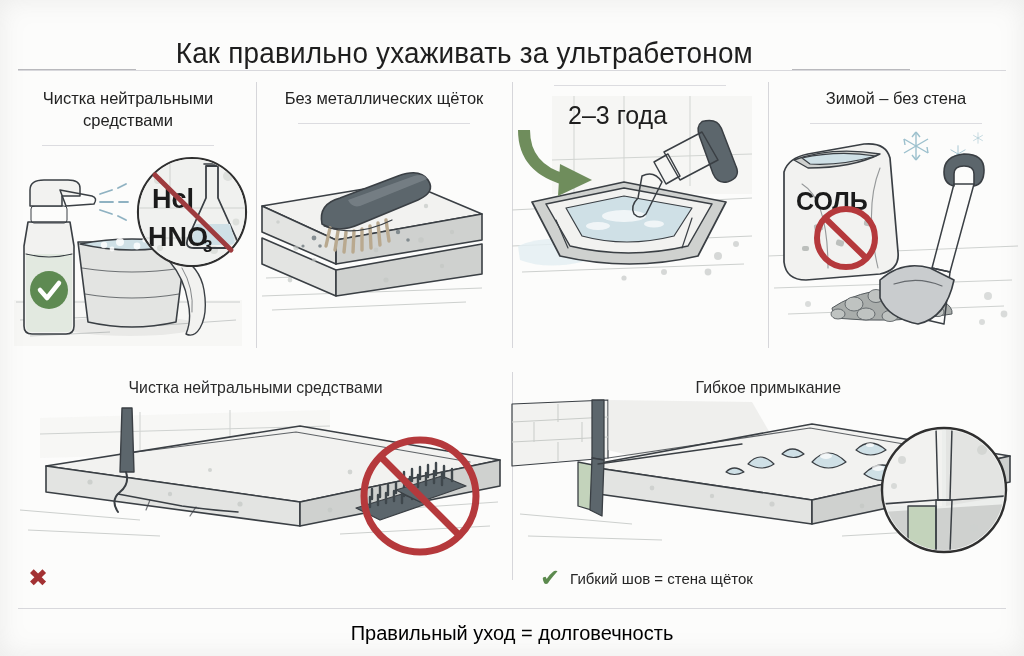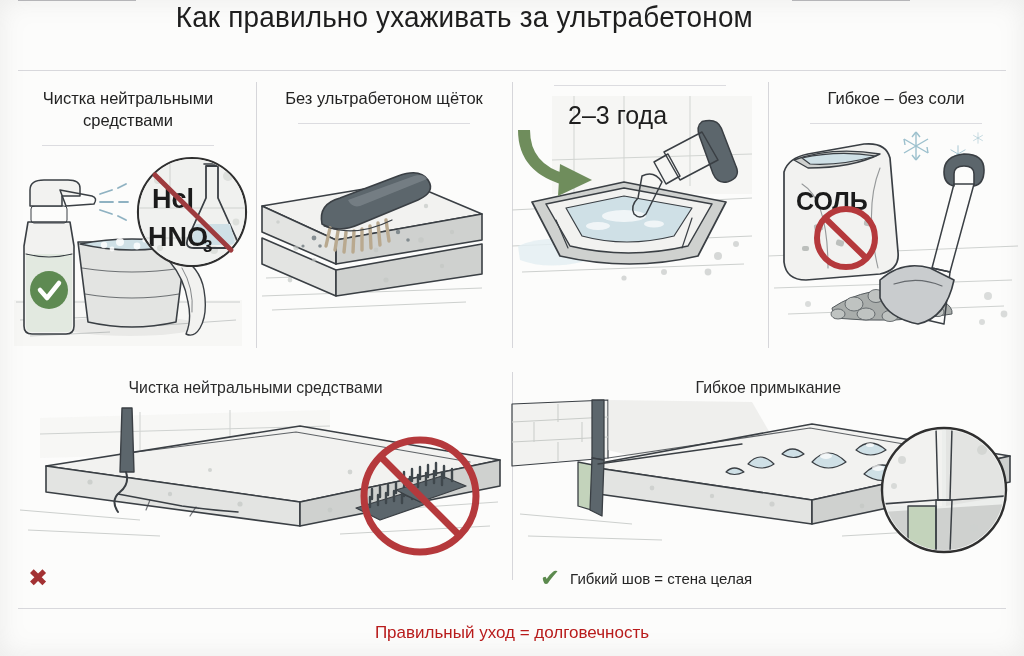--- a/index.html
+++ b/index.html
@@ -13,21 +13,21 @@
   .vignette{
     position:absolute;inset:0;pointer-events:none;
     box-shadow:inset 0 0 26px rgba(120,120,120,.13);
     z-index:60;
   }
   .page{position:absolute;inset:0;}
 
   
   .header{
     position:absolute;left:0;top:0;width:928px;height:70px;
-    display:flex;align-items:flex-start;justify-content:center;
+    display:flex;align-items:flex-end;justify-content:center;
   }
   .hline{height:1px;background:#b9b9bd;flex:0 0 auto;}
   .hline.left{width:118px;margin-right:18px;}
   .hline.right{width:118px;margin-left:18px;}
   .title{
     font-family:"Liberation Sans Narrow","Liberation Sans",sans-serif;
     font-size:30px;font-weight:400;letter-spacing:.2px;
     color:#1e1e1e;white-space:nowrap;
     transform:scaleX(.93);transform-origin:center;
   }
@@ -73,21 +73,21 @@
   }
   .mark{font-size:24px;line-height:1;font-weight:bold;}
   .mark.bad{color:#a33133;}
   .mark.good{color:#5c8a4e;}
 
   
   .rule-bottom{position:absolute;left:18px;top:608px;width:988px;height:1px;background:#d8d8dc;}
   .footer{
     position:absolute;left:0;top:610px;width:1024px;height:46px;
     display:flex;align-items:center;justify-content:center;
-    font-size:17px;color:#b91c1c;
+    font-size:20px;color:#000000;
   }
 
   
   svg{display:block;overflow:visible;}
   .ink{stroke:#3a3f44;fill:none;stroke-linejoin:round;stroke-linecap:round;}
   .conc-l{fill:#f2f2f0;}
   .conc-m{fill:#e3e4e2;}
   .conc-d{fill:#cfd1cf;}
   .metal-l{fill:#c9ccce;}
   .metal-d{fill:#5c666c;}
@@ -194,21 +194,21 @@
               <text class="lbl-dark" x="148" y="96" font-size="27">HNO</text>
               <text class="lbl-dark" x="203" y="102" font-size="17">3</text>
             </g>
             <path d="M155 25 L231 100" stroke="#9e3b3e" stroke-width="5" stroke-linecap="round"></path>
           </g>
         </svg>
       </div>
     </div>
 
     <div class="cell">
-      <div class="cell-title">Без ультрабетоном щёток</div>
+      <div class="cell-title">Без металлических щёток</div>
       <div class="cell-rule"></div>
       <div class="art">
         <svg viewBox="0 0 236 200" width="236" height="200">
           <g stroke="#cdd0ce" stroke-width="1" fill="none">
             <path d="M6 168 L226 160"></path>
               <path d="M16 182 L210 174"></path>
               <path d="M10 150 L70 148"></path>
           </g>
 
           <path class="conc-l ink" stroke-width="1.6" d="M6 78 L150 54 L226 86 L80 112 Z"></path>
@@ -307,21 +307,21 @@
               <circle cx="224" cy="154" r="3"></circle>
             <circle cx="196" cy="182" r="3.4"></circle>
               <circle cx="152" cy="182" r="3"></circle>
             <circle cx="112" cy="188" r="2.6"></circle>
           </g>
         </svg>
       </div>
     </div>
 
     <div class="cell">
-      <div class="cell-title">Гибкое – без соли</div>
+      <div class="cell-title">Зимой – без стена</div>
       <div class="cell-rule"></div>
       <div class="art">
         <svg viewBox="0 0 250 210" width="250" height="210">
           <g stroke="#cfd2d0" stroke-width="1" fill="none">
             <path d="M0 128 L250 118"></path>
               <path d="M6 160 L244 152"></path>
               <path d="M20 186 L236 178"></path>
           </g>
 
           <g class="snow">
@@ -562,21 +562,21 @@
                   <circle cx="470" cy="50" r="5"></circle>
                 <circle cx="462" cy="128" r="4"></circle>
                   <circle cx="382" cy="86" r="3"></circle>
               </g>
             </g>
           </g>
         </svg>
       </div>
       <div class="caption">
         <span class="mark good">✔</span>
-        <span>Гибкий шов = стена целая</span>
+        <span>Гибкий шов = стена щёток</span>
       </div>
     </div>
   </div>
 
   <div class="rule-bottom"></div>
   <div class="footer">Правильный уход = долговечность</div>
 </div>
 
 <div class="vignette"></div>
 

